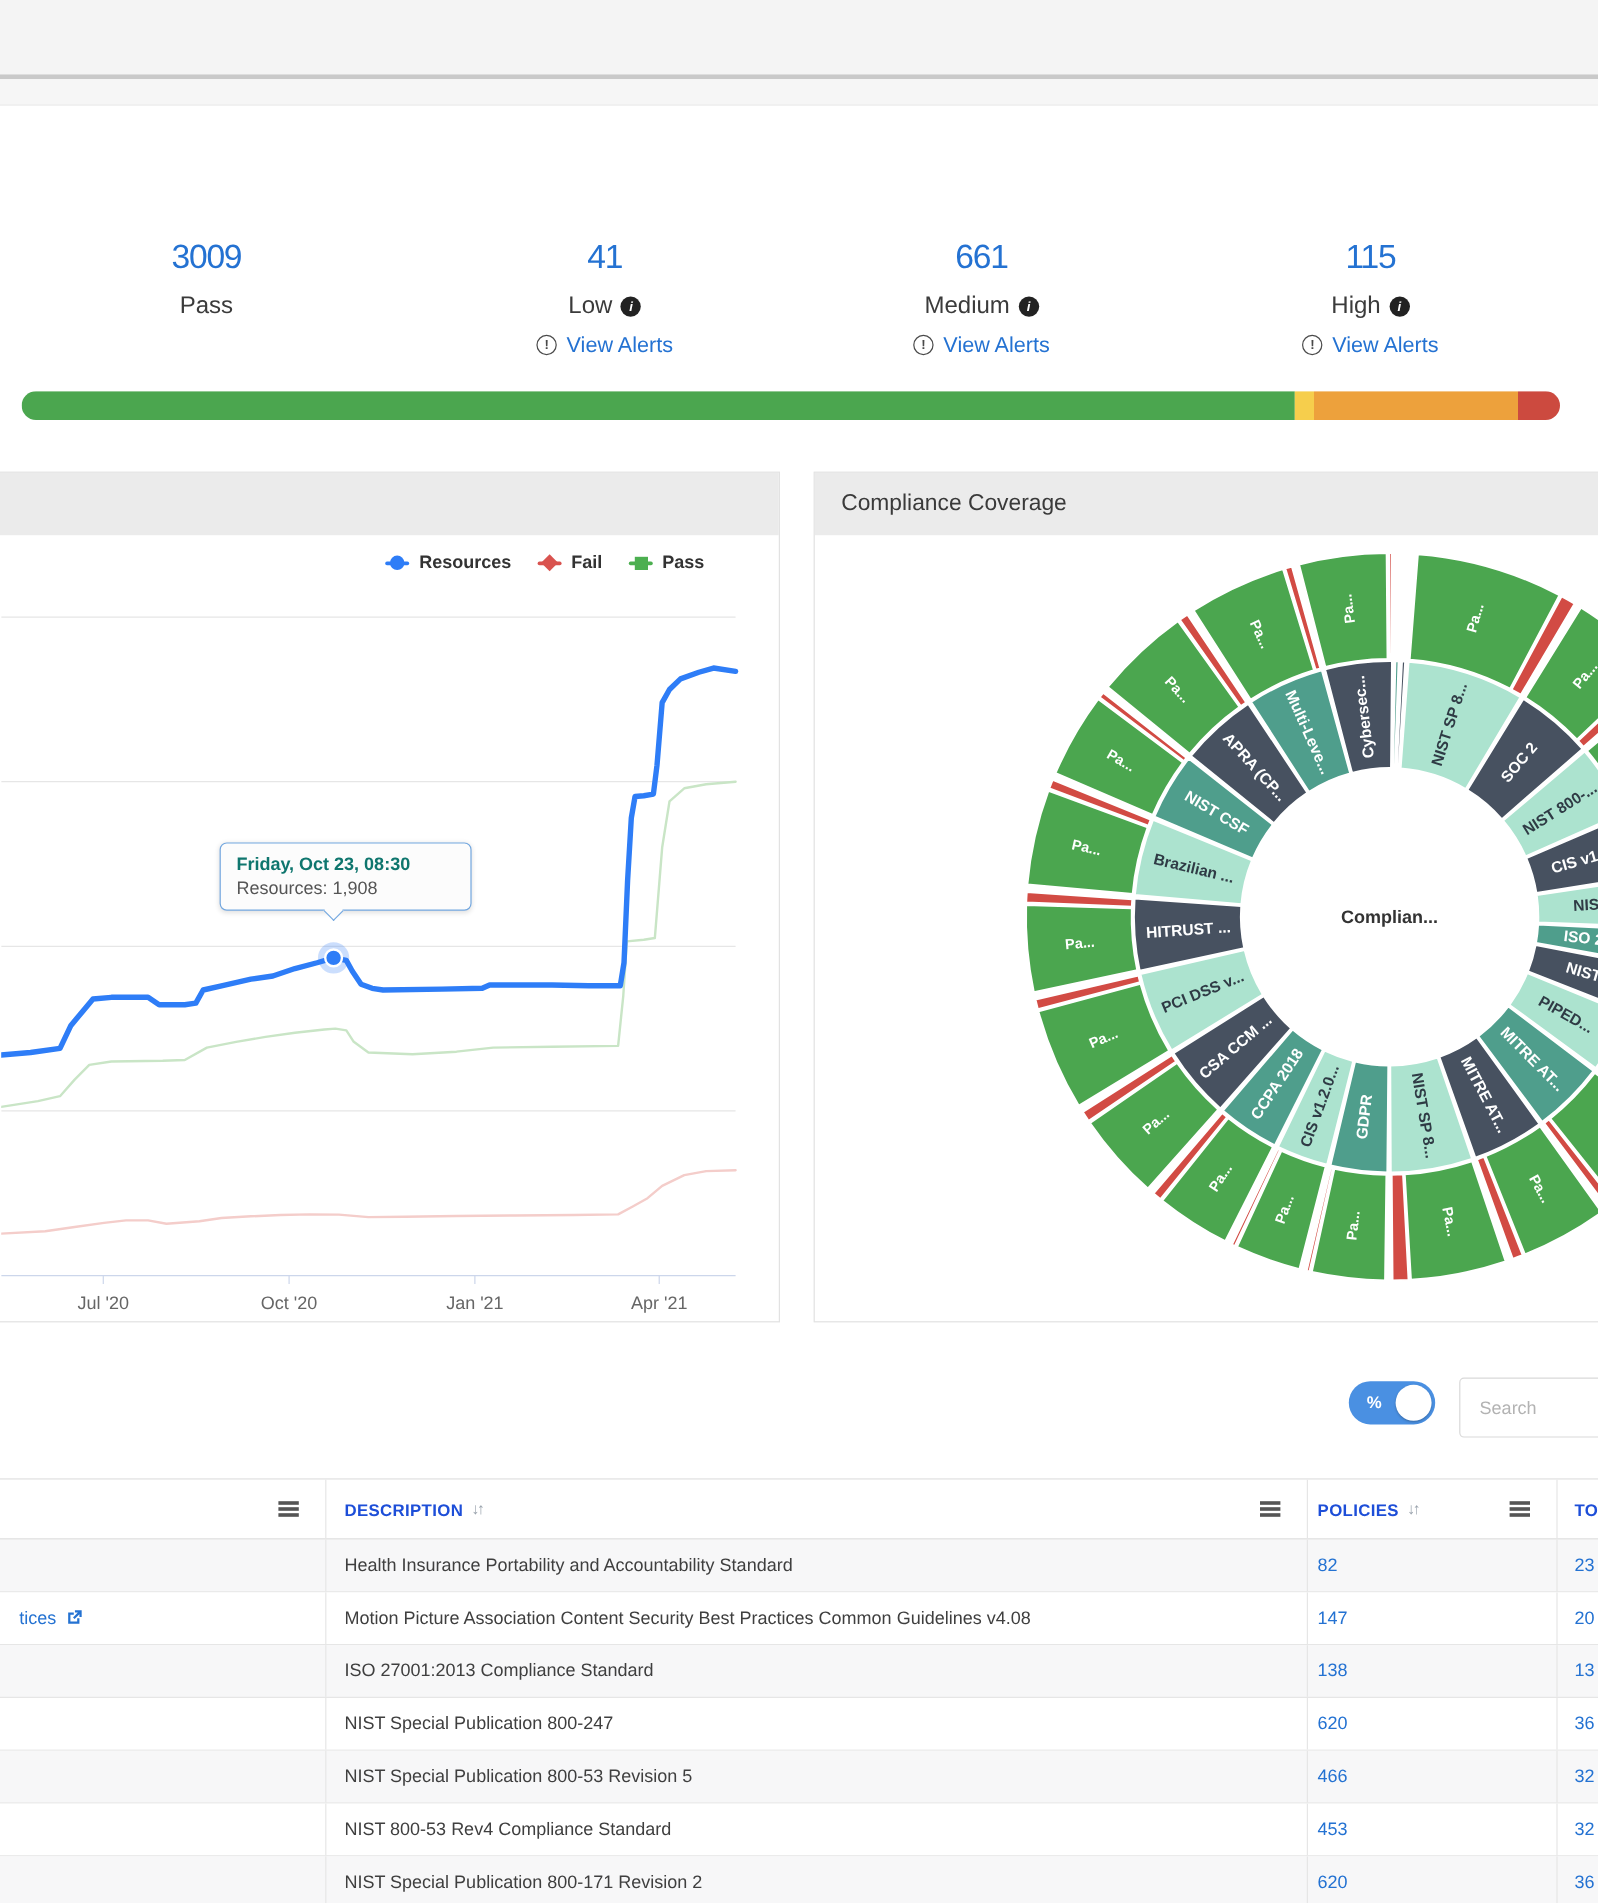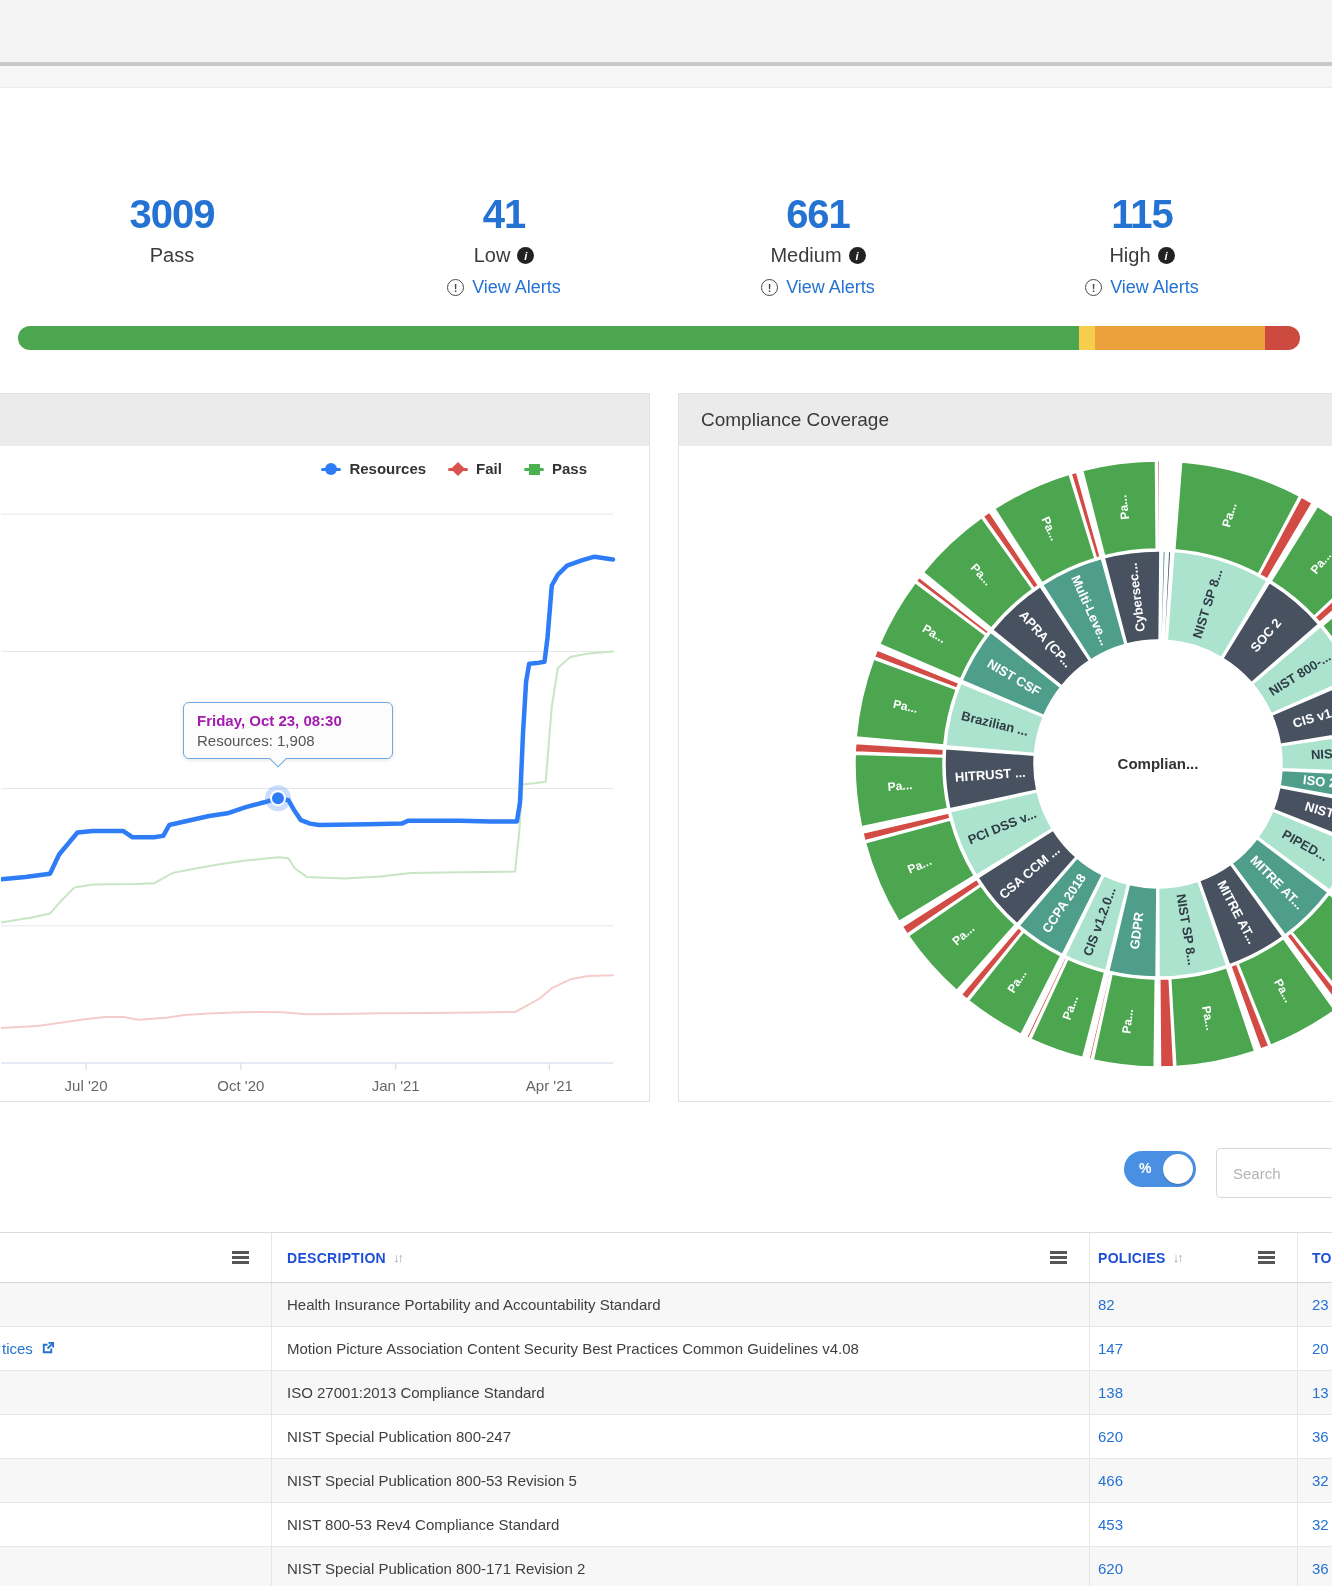--- a/index.html
+++ b/index.html
@@ -7,21 +7,21 @@
   body { font-family:"Liberation Sans", sans-serif; }
   .page { position:relative; width:1332px; height:1586px; overflow:hidden; background:#fff; }
 
   
   .topband   { position:absolute; left:0; top:0; width:100%; height:62px; background:#f4f4f4; }
   .topband2  { position:absolute; left:0; top:62px; width:100%; height:4px; background:#c9c9c9; }
   .topband3  { position:absolute; left:0; top:66px; width:100%; height:22px; background:#f6f6f6; border-bottom:1px solid #ececec; }
 
   
   .stat { position:absolute; top:192px; width:240px; text-align:center; }
-  .stat-value { font-size:40px; font-weight:700; color:#2472d2; line-height:44px; letter-spacing:-1px; }
+  .stat-value { font-size:28px; font-weight:400; color:#2472d2; line-height:44px; letter-spacing:-1px; }
   .stat-label-row { margin-top:8px; font-size:20px; color:#3b3b3b; display:flex; align-items:center; justify-content:center; gap:7px; }
   .info-icon { display:inline-flex; align-items:center; justify-content:center; width:17px; height:17px; border-radius:50%; background:#222; color:#fff; font-size:11px; font-weight:700; font-style:italic; }
   .view-alerts { margin-top:10px; font-size:18px; color:#2472d2; display:flex; align-items:center; justify-content:center; gap:8px; cursor:pointer; }
   .alert-icon { display:inline-flex; align-items:center; justify-content:center; width:17px; height:17px; border-radius:50%; border:1.5px solid #4a4a4a; color:#4a4a4a; font-size:11px; font-weight:700; }
 
   
   .severity-bar { position:absolute; left:18px; top:326px; width:1282px; height:24px; border-radius:12px; overflow:hidden; display:flex; }
   .severity-seg { height:100%; }
 
   
@@ -38,21 +38,21 @@
   .legend-marker { position:relative; width:20px; height:14px; }
   .legend-marker .bar { position:absolute; left:0; top:6px; width:20px; height:3px; border-radius:2px; }
   .legend-marker .dot    { position:absolute; left:4px; top:1px;  width:12px; height:12px; border-radius:50%; }
   .legend-marker .diam   { position:absolute; left:5px; top:2px;  width:10px; height:10px; transform:rotate(45deg); }
   .legend-marker .square { position:absolute; left:5px; top:2px;  width:11px; height:11px; }
 
   svg text { font-family:"Liberation Sans", sans-serif; }
 
   
   .tooltip { position:absolute; left:206px; top:308px; width:210px; background:#fcfcfc; border:1px solid #73a7df; border-radius:6px; padding:9px 13px; box-shadow:0 1px 4px rgba(0,0,0,.12); z-index:5; }
-  .tt-title { font-size:15px; font-weight:700; color:#a21caf; }
+  .tt-title { font-size:15px; font-weight:700; color:#0f766e; }
   .tt-body  { font-size:15px; color:#555; margin-top:3px; }
   .tt-arrow { position:absolute; left:88px; bottom:-7px; width:12px; height:12px; background:#fcfcfc; border-right:1px solid #73a7df; border-bottom:1px solid #73a7df; transform:rotate(45deg); }
 
   
   .toggle { position:absolute; left:1124px; top:1151px; width:72px; height:36px; border-radius:18px; background:#4a90e2; cursor:pointer; }
   .toggle-label { position:absolute; left:15px; top:9px; color:#fff; font-size:14px; font-weight:700; }
   .toggle-knob { position:absolute; right:3px; top:3px; width:30px; height:30px; border-radius:50%; background:#fff; box-shadow:0 1px 2px rgba(0,0,0,.25); }
   .search { position:absolute; left:1216px; top:1148px; width:180px; height:50px; border:1px solid #d9d9d9; border-radius:4px; padding-left:16px; font-size:15px; color:#444; outline:none; }
   .search::placeholder { color:#b3b3b3; }
 
@@ -326,21 +326,21 @@
         <div class="tcell" style="padding-left:2px"></div>
         <div class="tcell desc-cell">Health Insurance Portability and Accountability Standard</div>
         <div class="tcell" style="padding-left:8px">
           <span class="num-link">82</span>
         </div>
         <div class="tcell" style="padding-left:14px">
           <span class="num-link">23</span>
         </div>
       </div>
       <div class="trow tbody-row row-white">
-        <div class="tcell" style="padding-left:2px">
+        <div class="tcell" style="padding-left:16px">
           <span class="name-link">tices<svg width="15" height="15" viewBox="0 0 16 16">
               <path d="M3 3h5v2H5v6h6V8h2v5H3z" fill="#2472d2"></path>
               <path d="M9 1h6v6h-2V4.4L8.7 8.7 7.3 7.3 11.6 3H9z" fill="#2472d2"></path>
             </svg></span>
         </div>
         <div class="tcell desc-cell">Motion Picture Association Content Security Best Practices Common Guidelines v4.08</div>
         <div class="tcell" style="padding-left:8px">
           <span class="num-link">147</span>
         </div>
         <div class="tcell" style="padding-left:14px">

